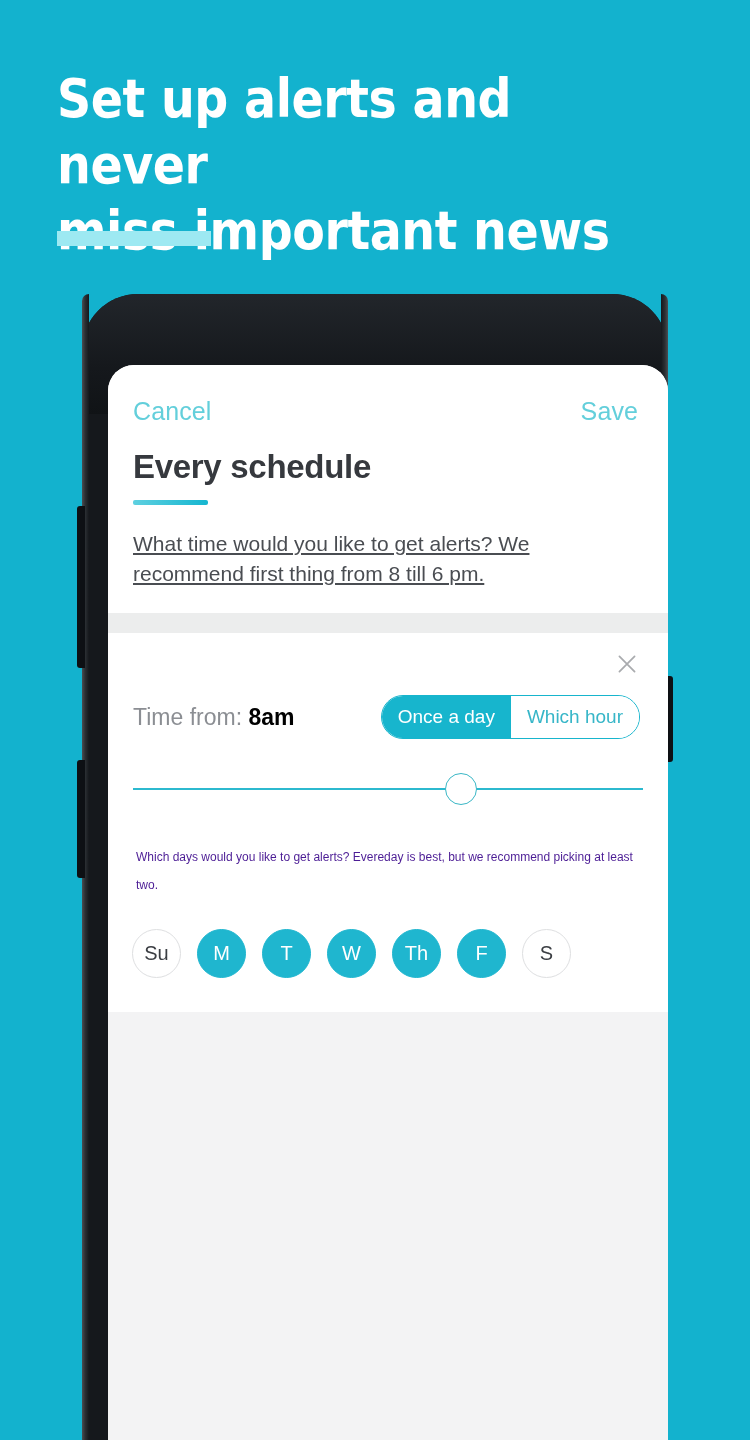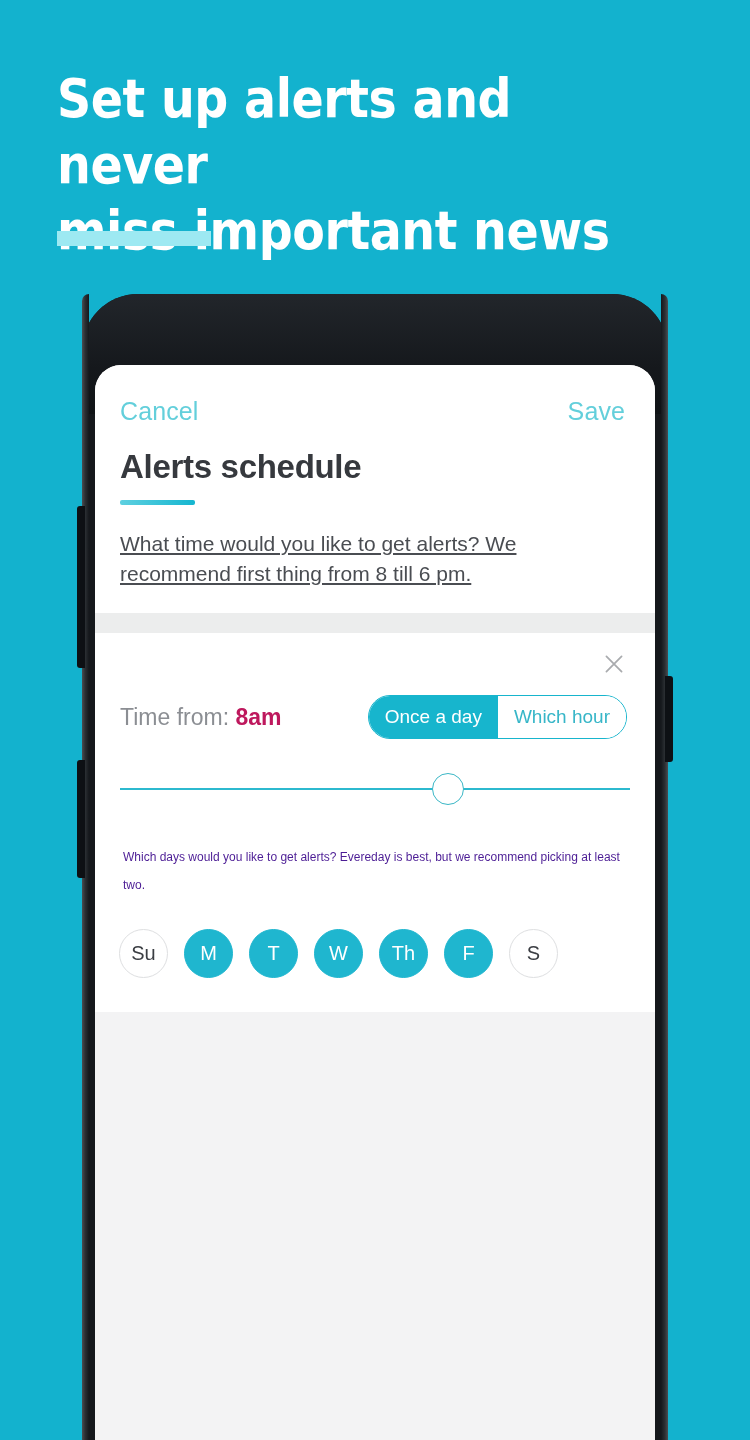--- a/index.html
+++ b/index.html
@@ -100,21 +100,21 @@
     right: -5px;
     top: 382px;
     width: 8px;
     height: 86px;
     border-radius: 0 3px 3px 0;
   }
 
   
   .screen {
     position: absolute;
-    left: 13px;
+    left: 26px;
     top: 71px;
     width: 560px;
     height: 1075px;
     background: #f3f3f4;
     border-radius: 26px 26px 0 0;
     overflow: hidden;
   }
 
   
   .sheet-head {
@@ -183,21 +183,21 @@
     display: flex;
     align-items: center;
     justify-content: space-between;
     padding: 18px 28px 0 25px;
   }
   .slot-label {
     color: #8b8e93;
     font-size: 23px;
   }
   .slot-label b {
-    color: #be185d;
+    color: #000000;
     font-weight: 700;
   }
   .segmented {
     display: flex;
     border-radius: 22px;
     overflow: hidden;
     border: 1.5px solid #17b5cd;
     height: 42px;
   }
   .seg {
@@ -300,21 +300,21 @@
   <div class="btn-side btn-mute"></div>
   <div class="btn-side btn-power"></div>
 
   <div class="screen">
 
     <div class="sheet-head">
       <div class="nav-row">
         <span class="nav-btn">Cancel</span>
         <span class="nav-btn">Save</span>
       </div>
-      <div class="sheet-title"><span>Alerts</span><span class="light"> schedule</span></div>
+      <div class="sheet-title"><span>Every</span><span class="light"> schedule</span></div>
       <div class="title-rule"></div>
       <div class="sheet-desc">What time would you like to get alerts? We recommend first thing from 8 till 6 pm.</div>
     </div>
 
     <div class="band-divider"></div>
 
     <div class="slot-card">
       <div class="close-row">
         <svg class="close-icon" viewBox="0 0 24 24">
           <path d="M5 5 L19 19 M19 5 L5 19" stroke="#a9abae" stroke-width="1.6" fill="none" stroke-linecap="round"></path>

